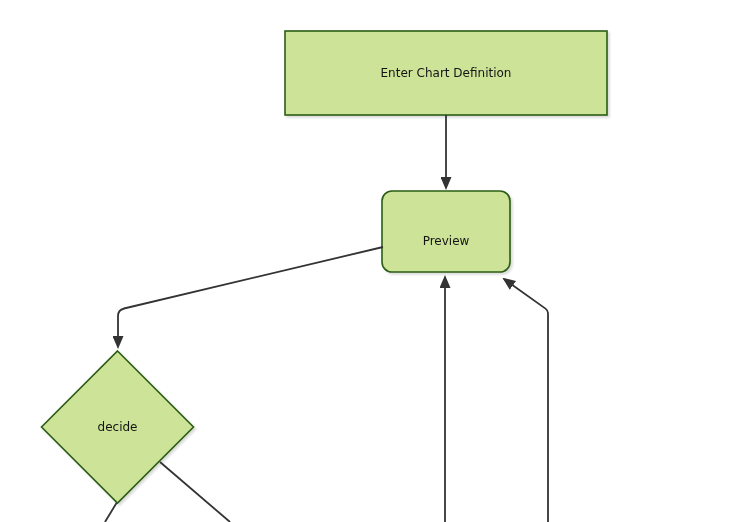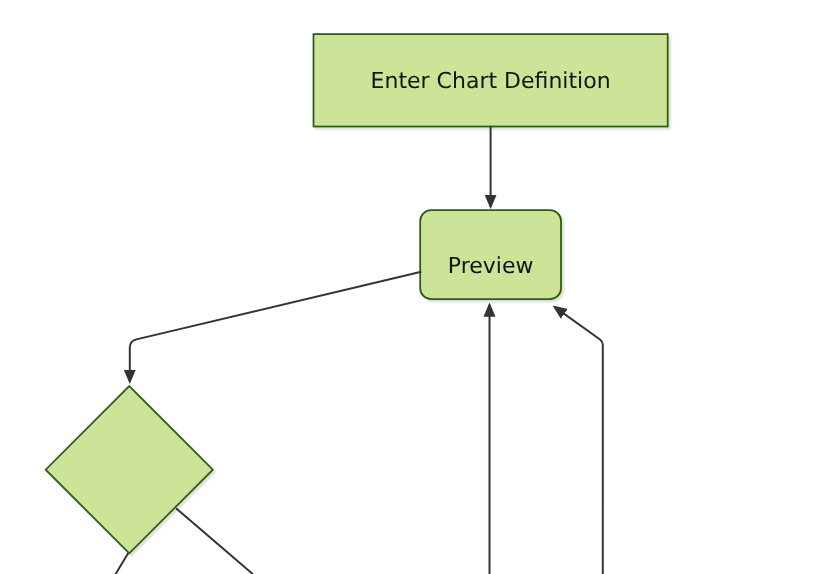--- a/index.html
+++ b/index.html
@@ -36,21 +36,21 @@
     stroke: #333333;
     stroke-width: 1.8px;
   }
   
   .node-label {
     position: absolute;
     display: flex;
     align-items: center;
     justify-content: center;
     color: #141414;
-    font-size: 20px;
+    font-size: 12px;
     line-height: 1.2;
     white-space: nowrap;
     pointer-events: none;
   }
   .label-enter   { left: 285px; top: 31px;  width: 322px; height: 84px; }
   .label-preview { left: 382px; top: 191px; width: 128px; height: 100px; }
   .label-decide  { left: 37px;  top: 407px; width: 161px; height: 40px; }
 </style>
 </head>
 <body>
@@ -77,14 +77,15 @@
       <path class="edge-path" d="M548,522 L548,313 Q548,310.5 545.5,308.6 L504,279" marker-end="url(#arrowhead)"></path>
       <path class="edge-path" d="M116.5,503 L105,522"></path>
       <path class="edge-path" d="M160,462 L230,522"></path>
     </g>
   </svg>
 
   <div class="node-label label-enter">Enter Chart Definition</div>
 
   <div class="node-label label-preview">Preview</div>
 
+  <div class="node-label label-decide">decide</div>
 
 </div>
 
 </body></html>

